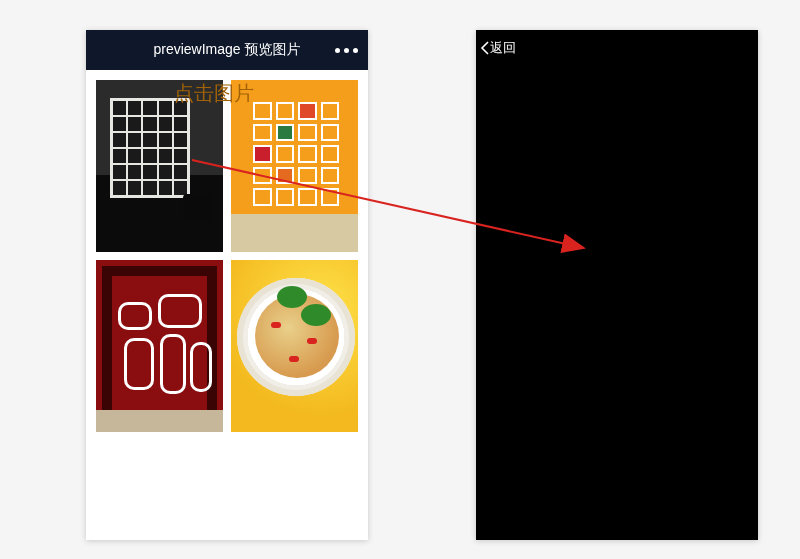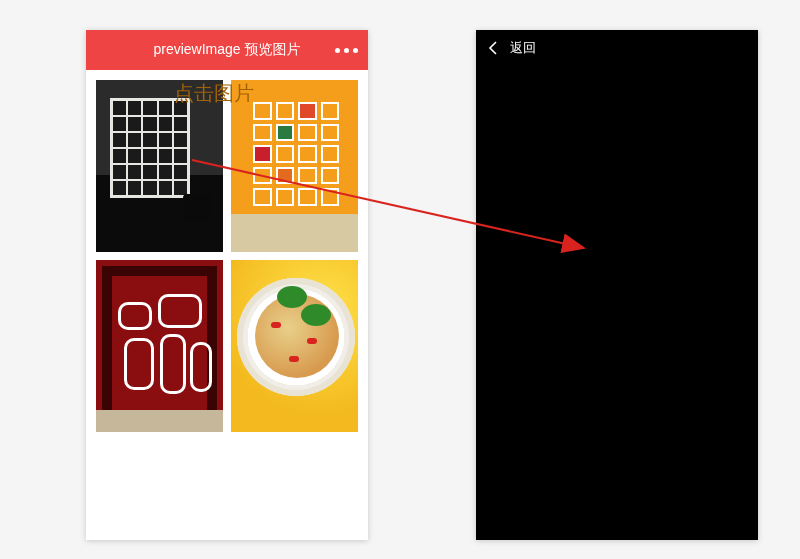--- a/index.html
+++ b/index.html
@@ -14,21 +14,21 @@
     .phone {
       position: absolute;
       width: 282px;
       background: #fff;
       box-shadow: 0 1px 6px rgba(0,0,0,.18);
     }
     .phone-left { left: 86px; top: 30px; height: 510px; }
     .phone-right { left: 476px; top: 30px; height: 510px; background:#000; }
     .header-green {
       height: 40px;
-      background: #ef4444;
+      background: #0f172a;
       display: flex;
       align-items: center;
       justify-content: center;
       position: relative;
       color: #fff;
       font-size: 14px;
       text-align: right;
     }
     .more-dots {
       position: absolute;
@@ -41,22 +41,22 @@
       cursor: pointer;
     }
     .more-dots span { width:5px; height:5px; border-radius:50%; background:#fff; display:block; }
     .header-black {
       height: 36px;
       background: #000;
       display: flex;
       align-items: center;
       color: #fff;
       font-size: 13px;
-      padding-left: 12px;
-      gap: 12px;
+      padding-left: 4px;
+      gap: 0;
       cursor: pointer;
     }
     .annot {
       position: absolute;
       left: 174px;
       top: 80px;
       color: #a16207;
       font-size: 20px;
       font-family: "SimSun","宋体",serif;
       font-weight: 400;

